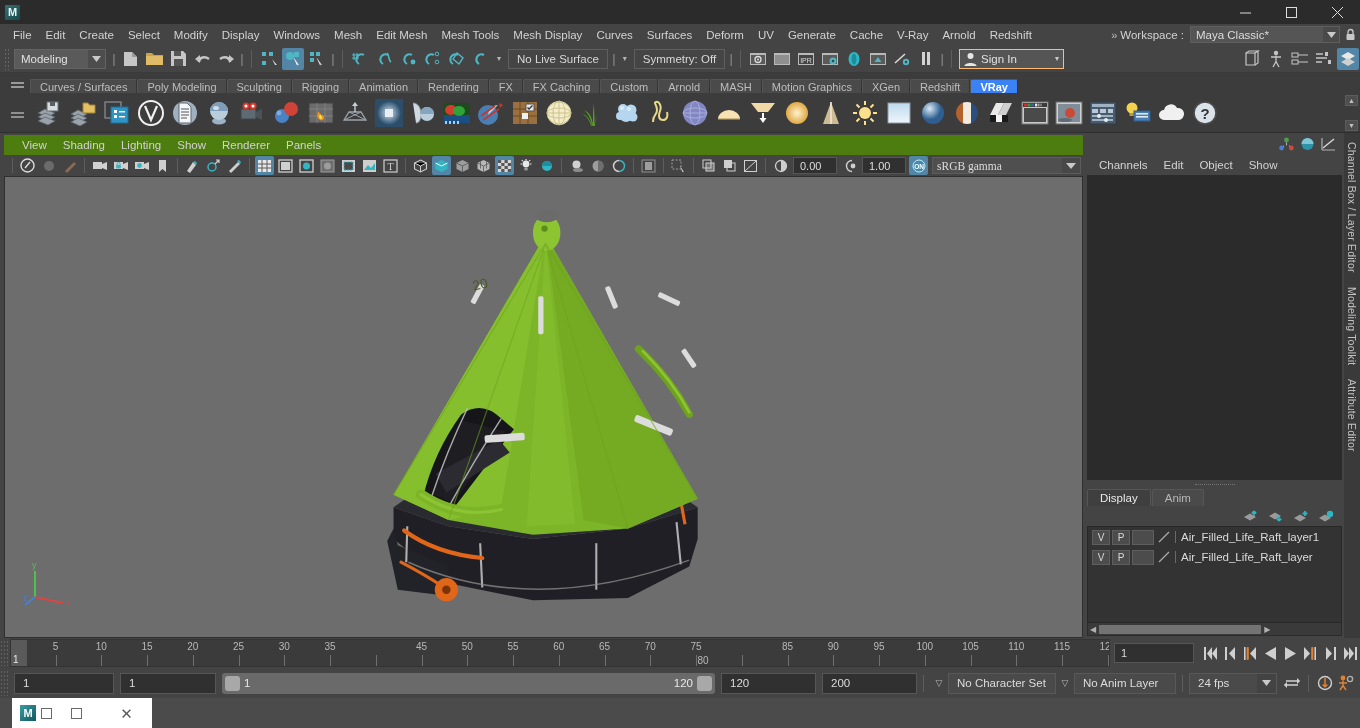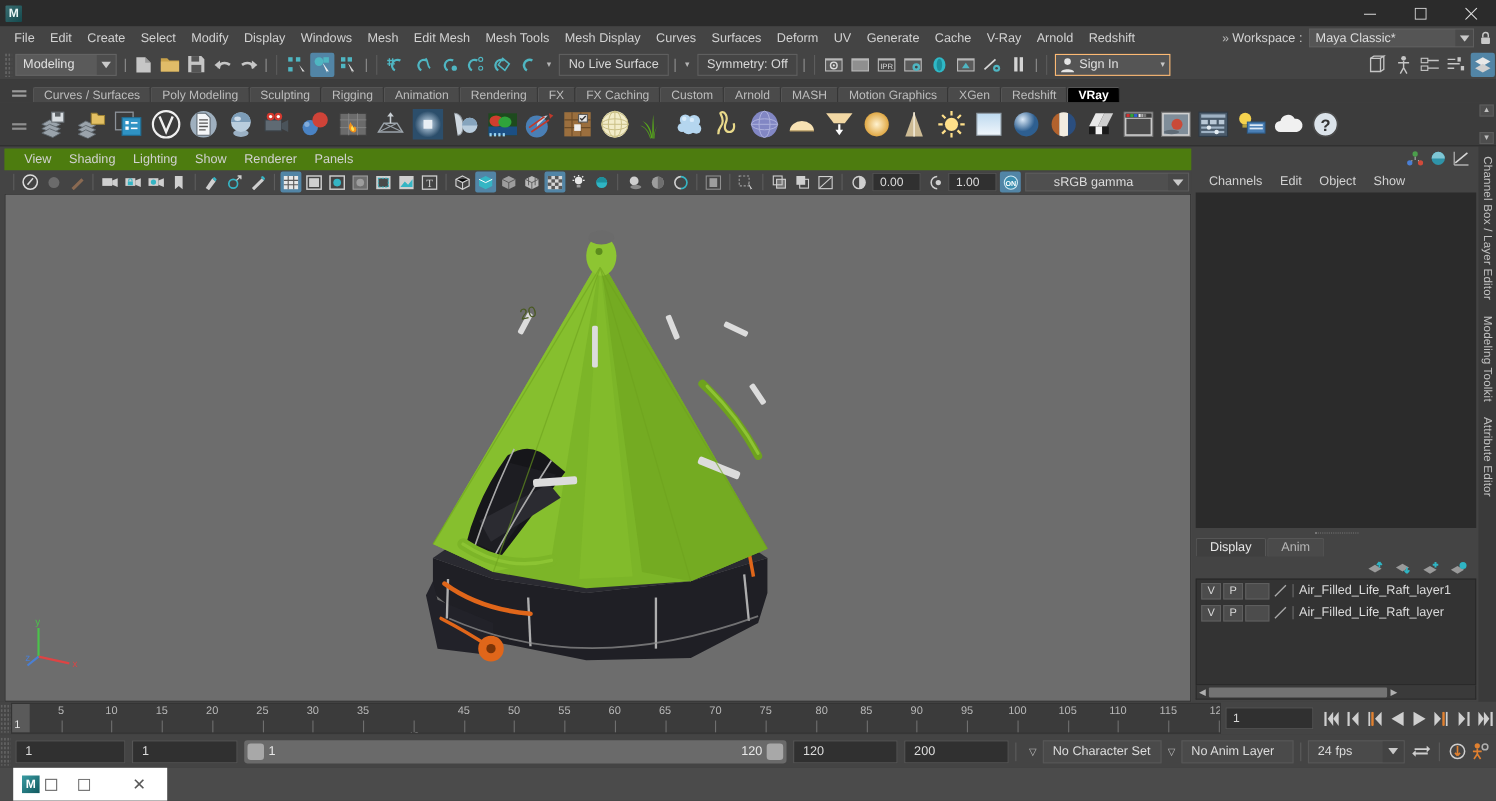--- a/index.html
+++ b/index.html
@@ -99,21 +99,21 @@
   }
   .shelf-hamb { width: 26px; height: 20px; display:flex; align-items:center; justify-content:center; }
   .shelf-hamb i { display:block; width: 13px; height: 2px; background: #9a9a9a;
     box-shadow: 0 4px 0 #9a9a9a; }
   .shelf-tab {
     height: 14px; padding: 0 9px; font-size: 11px; color: #bdbdbd; background: #4a4a4a;
     display: flex; align-items: center; border-right: 1px solid #353535;
     border-top: 1px solid #555; border-left: 1px solid #555;
     border-radius: 2px 2px 0 0; white-space: nowrap;
   }
-  .shelf-tab.active { background: #000000; color: #ffffff; font-weight: bold; }
+  .shelf-tab.active { background: #3b82f6; color: #ffffff; font-weight: bold; }
 
   
   .shelf-bar {
     height: 40px; flex: 0 0 40px; background: #3c3c3c; display: flex; align-items: center;
     padding-left: 2px; border-bottom: 1px solid #2e2e2e; position: relative;
   }
   .shelf-left-col { width: 30px; height: 40px; display: flex; flex-direction: column;
     align-items: center; justify-content: space-around; }
   .shelf-left-col .bars { width: 13px; height: 2px; background: #8f8f8f; box-shadow: 0 4px 0 #8f8f8f; }
   .shelf-ico {
@@ -134,22 +134,22 @@
   .vp-menu { font-size: 11.5px; color: #d2d2d2; padding: 1px 8px; }
   .vp-tools { height: 21px; flex: 0 0 21px; background: #444444; display: flex;
     align-items: center; padding-left: 4px; }
   .vt-btn { width: 19px; height: 19px; display: flex; align-items: center;
     justify-content: center; margin: 0 1px; border-radius: 2px; }
   .vt-btn.active { background: #5285a6; }
   .vt-sep { width: 1px; height: 15px; background: #5d5d5d; margin: 0 4px; }
   .num-box { width: 44px; height: 17px; background: #303030; border: 1px solid #555;
     font-size: 11px; color: #ddd; display: flex; align-items: center; padding-left: 6px; margin: 0 2px; }
   .gamma-combo { flex: 1 1 auto; height: 17px; background: #4f4f4f; border: 1px solid #5c5c5c;
-    font-size: 11.5px; color: #dcdcdc; display: flex; align-items: center; padding-left: 25px;
-    margin-left: 3px; margin-right: 2px; position: relative; }
+    font-size: 11.5px; color: #dcdcdc; display: flex; align-items: center; padding-left: 4px;
+    margin-left: 3px; margin-right: 2px; position: relative; font-family: Liberation Serif, serif; }
   .gamma-combo .arrow { position: absolute; right: 0; top: 0; bottom: 0; width: 18px;
     background: #484848; display: flex; align-items: center; justify-content: center; }
 
   
   .viewport { flex: 1 1 auto; background: #6d6d6d; position: relative; overflow: hidden;
     border: 1px solid #2f2f2f; min-height: 0; }
   .persp-label { position: absolute; bottom: 4px; left: 0; right: 0; text-align: center;
     font-size: 11px; color: #ffffff; font-weight: bold; }
   .axis-gizmo { position: absolute; left: 18px; bottom: 28px; width: 56px; height: 56px; }
 
@@ -1389,21 +1389,21 @@
         <div class="tick-lbl" style="left: 502.1px;">55</div>
         <div class="tick-mark" style="left: 502.1px;"></div>
         <div class="tick-lbl" style="left: 547.85px;">60</div>
         <div class="tick-mark" style="left: 547.85px;"></div>
         <div class="tick-lbl" style="left: 593.6px;">65</div>
         <div class="tick-mark" style="left: 593.6px;"></div>
         <div class="tick-lbl" style="left: 639.35px;">70</div>
         <div class="tick-mark" style="left: 639.35px;"></div>
         <div class="tick-lbl" style="left: 685.1px;">75</div>
         <div class="tick-mark" style="left: 685.1px;"></div>
-        <div class="tick-lbl" style="left: 736px;">80</div>
+        <div class="tick-lbl" style="left: 692px; margin-top: 14px;">80</div>
         <div class="tick-mark" style="left: 730.85px;"></div>
         <div class="tick-lbl" style="left: 776.6px;">85</div>
         <div class="tick-mark" style="left: 776.6px;"></div>
         <div class="tick-lbl" style="left: 822.35px;">90</div>
         <div class="tick-mark" style="left: 822.35px;"></div>
         <div class="tick-lbl" style="left: 868.1px;">95</div>
         <div class="tick-mark" style="left: 868.1px;"></div>
         <div class="tick-lbl" style="left: 913.85px;">100</div>
         <div class="tick-mark" style="left: 913.85px;"></div>
         <div class="tick-lbl" style="left: 959.6px;">105</div>

